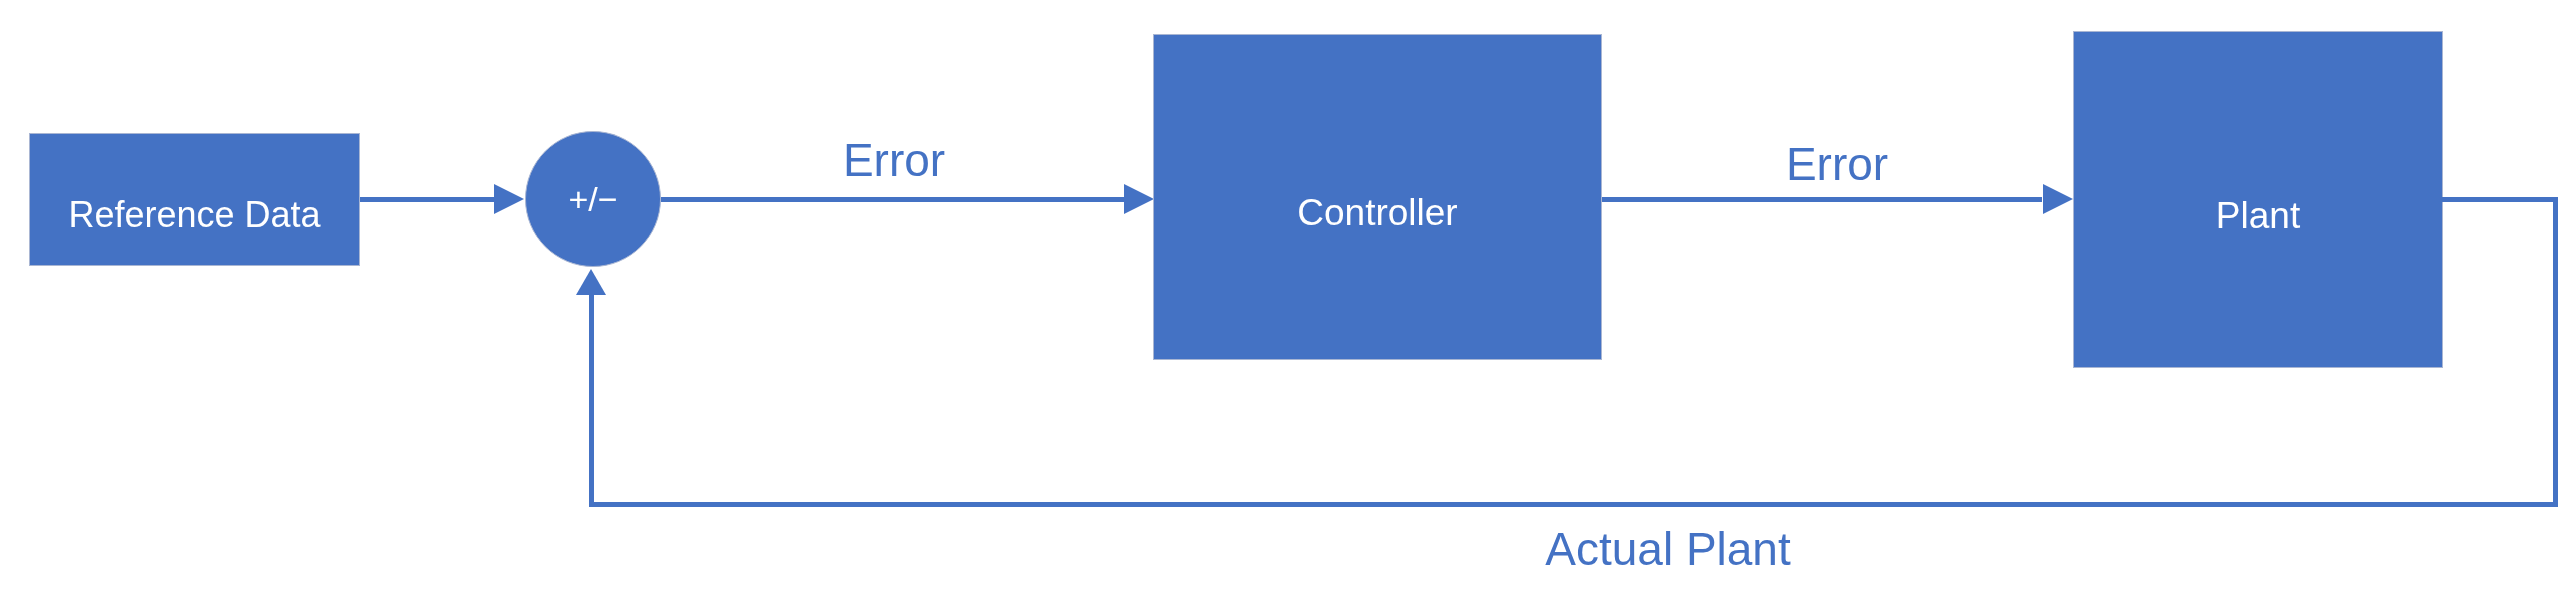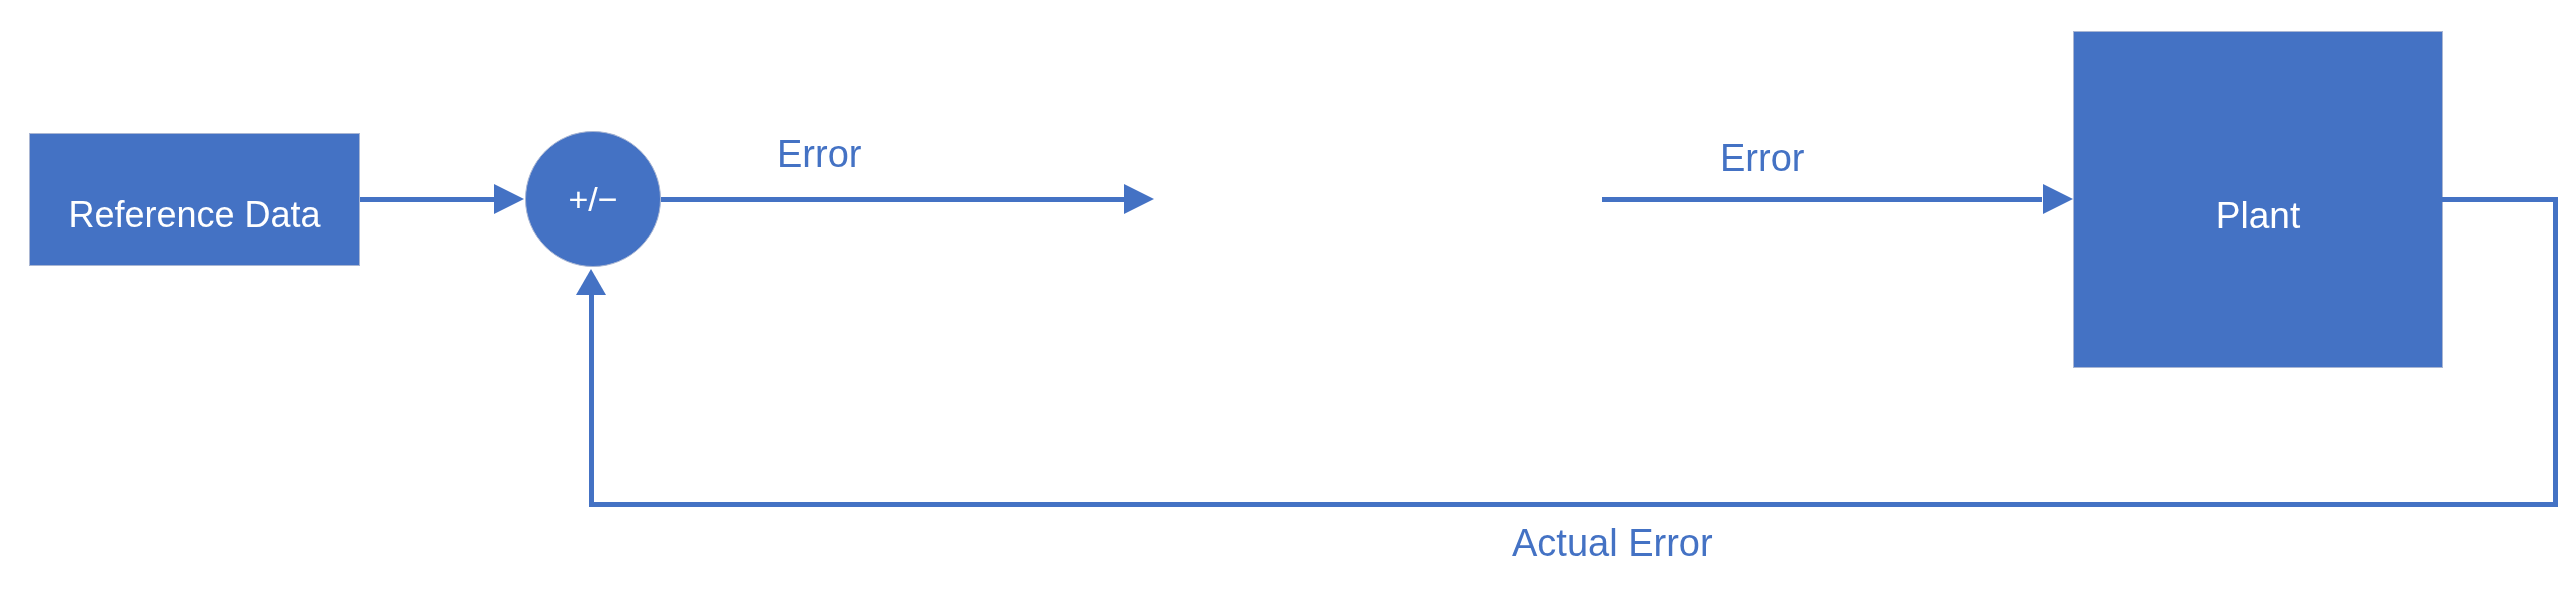--- a/index.html
+++ b/index.html
@@ -60,21 +60,22 @@
     position: absolute;
     width: 0;
     height: 0;
     border-left: 15px solid transparent;
     border-right: 15px solid transparent;
     border-bottom: 26.5px solid #4472C4;
   }
   .edge-label {
     position: absolute;
     color: #4472C4;
-    font-size: 38px;
+    font-size: 46px;
+    text-align: center;
     white-space: nowrap;
   }
 
   
   #ref-box        { left: 29px;   top: 133px; width: 331px; height: 133px; }
 
   
   #line-ref-sum   { left: 360px;  top: 197px; width: 134px; height: 4.7px; }
   #arrow-ref-sum  { left: 494px;  top: 184px; }
 
@@ -118,30 +119,33 @@
   <div id="arrow-ref-sum" class="arrowhead-right"></div>
 
   <div id="sum-circle" class="sum-circle">
     <span>+/−</span>
   </div>
 
   <div id="line-sum-ctrl" class="edge-line"></div>
   <div id="arrow-sum-ctrl" class="arrowhead-right"></div>
   <div id="error-label" class="edge-label">Error</div>
 
+  <div id="ctrl-box" class="node-box">
+    <div class="label">Controller</div>
+  </div>
 
   <div id="line-ctrl-plant" class="edge-line"></div>
   <div id="arrow-ctrl-plant" class="arrowhead-right"></div>
   <div id="output-label" class="edge-label">Error</div>
 
   <div id="plant-box" class="node-box">
     <div class="label">Plant</div>
   </div>
 
   <div id="fb-right-h" class="edge-line"></div>
   <div id="fb-right-v" class="edge-line"></div>
   <div id="fb-bottom-h" class="edge-line"></div>
   <div id="fb-left-v" class="edge-line"></div>
   <div id="fb-arrow-up" class="arrowhead-up"></div>
-  <div id="actual-label" class="edge-label">Actual Error</div>
+  <div id="actual-label" class="edge-label">Actual Plant</div>
 
 </div>
 
 
 </body></html>

